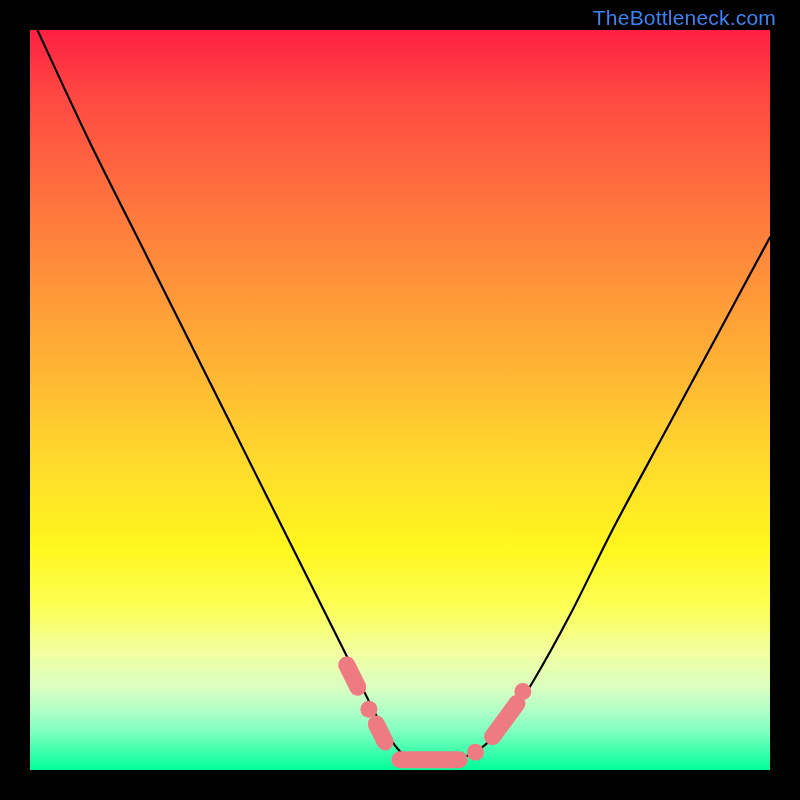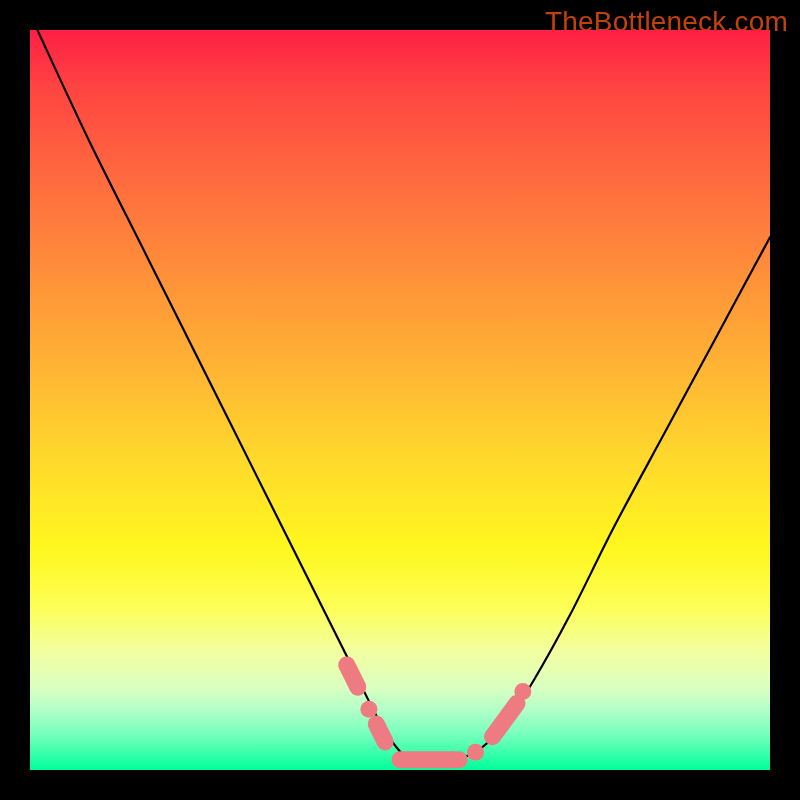--- a/index.html
+++ b/index.html
@@ -39,23 +39,23 @@
       #d9ffc2 89%,
       #b0ffc8 92%,
       #7affbd 95%,
       #3effad 97.5%,
       #00ff99 100%
     );
   }
   .watermark {
     position: absolute;
     top: 6px;
-    right: 12px;
-    color: #c2410c;
-    font-size: 28px;
+    right: 24px;
+    color: #3b82f6;
+    font-size: 21px;
     letter-spacing: 0.2px;
     font-weight: 400;
     user-select: none;
   }
   svg.curve {
     position: absolute;
     top: 0;
     left: 0;
     width: 740px;
     height: 740px;

